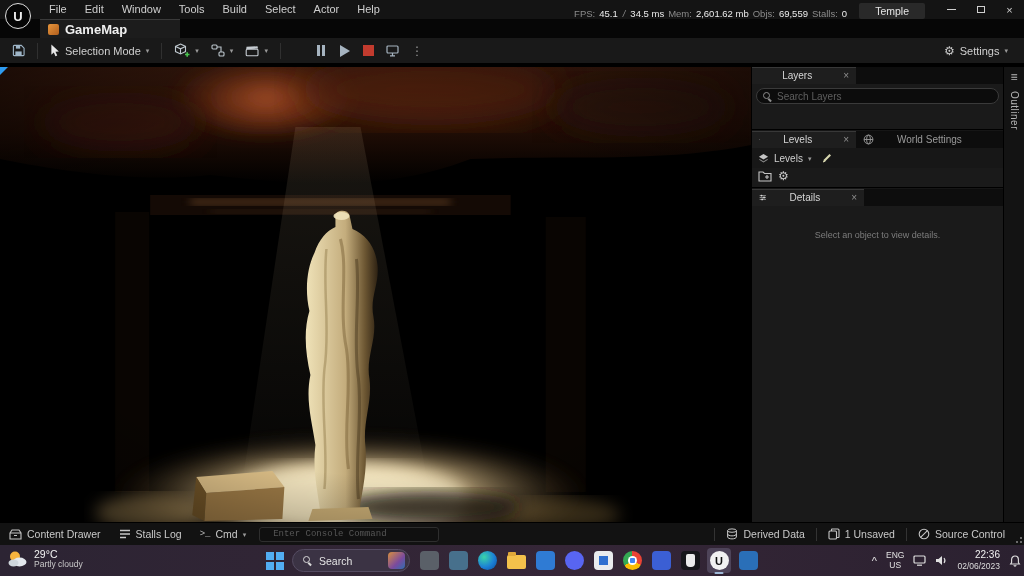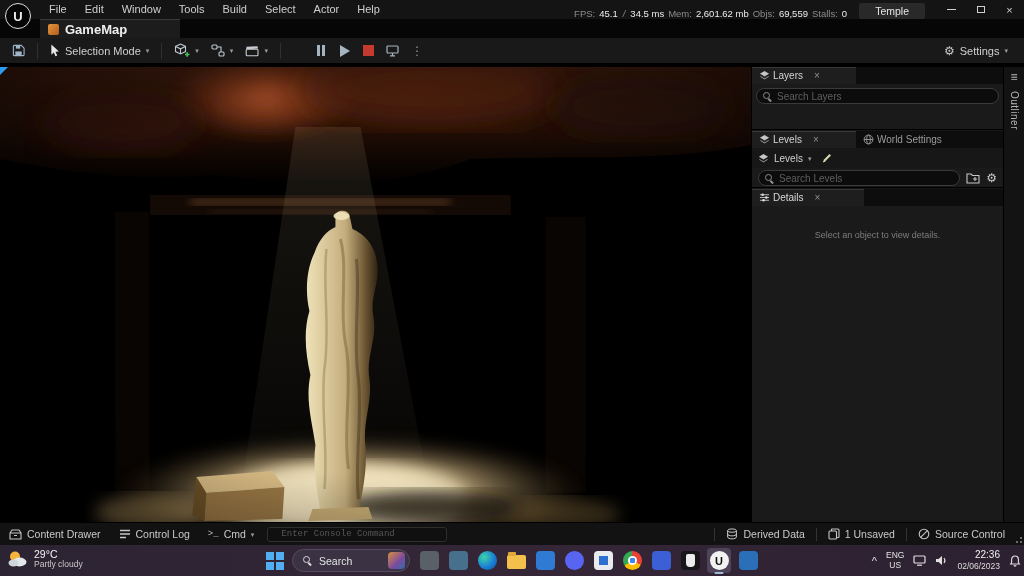--- a/index.html
+++ b/index.html
@@ -51,21 +51,21 @@
   .viewport svg{display:block;width:100%;height:100%}
   .vp-corner{position:absolute;left:0;top:0;width:0;height:0;border-top:8px solid #2e9bf0;border-right:8px solid transparent}
 
   
   .rightpanel{position:absolute;left:752px;top:67px;width:251px;height:455px;background:#161616}
   .panel{position:absolute;left:0;width:251px;overflow:hidden;border-bottom:1px solid #000;background:#1a1a1a}
   .p-layers{top:0;height:63px}
   .p-levels{top:64px;height:57px}
   .p-details{top:122px;height:333px;border-bottom:none}
   .phead{height:17px;background:#0d0d0d;display:flex}
-  .ptab{display:flex;align-items:center;gap:3px;height:17px;padding:0 7px;background:#1e1e1e;box-shadow:inset 0 1px 0 #383838;cursor:pointer}
+  .ptab{display:flex;align-items:center;gap:23px;height:17px;padding:0 7px;background:#1e1e1e;box-shadow:inset 0 1px 0 #383838;cursor:pointer}
   .ptab.inactive{background:transparent;box-shadow:none}
   .ptab.inactive .ptitle{color:#9a9a9a}
   .ptitle{color:#d6d6d6;font-size:10px;white-space:nowrap}
   .px{margin-left:8px;color:#8f8f8f;font-size:10px;cursor:pointer}
   .w-layers{width:104px}.w-levels{width:104px}.w-world{width:126px}.w-details{width:112px}
   .pbody{padding:4px}
   .search{display:flex;align-items:center;gap:5px;background:#0c0c0c;border:1px solid #3a3a3a;border-radius:8px;height:16px;padding:0 6px}
   .search input{flex:1;min-width:0;background:transparent;border:none;outline:none;color:#cfcfcf;font-size:10px}
   .search input::placeholder{color:#5f5f5f}
   .mag{position:relative;width:9px;height:9px;flex:0 0 auto}
@@ -406,24 +406,20 @@
           <span class="chev">▾</span>
         </button>
         <button class="icon-btn">
           <svg width="12" height="12" viewBox="0 0 12 12">
               <path d="M2 10 L3 7.5 L8.5 2 L10 3.5 L4.5 9 Z" fill="#d8d8b0"></path>
               <path d="M2 10 L4.5 9" stroke="#d8d8b0" stroke-width="1"></path>
             </svg>
         </button>
       </div>
       <div class="lsearch">
-        <div class="search">
-          <span class="mag"></span>
-          <input placeholder="Search Levels" style="">
-        </div>
         <button class="icon-btn">
           <svg width="14" height="12" viewBox="0 0 14 12">
               <path d="M1 2 h4 l1.5 1.5 H13 v7.5 H1 Z" fill="none" stroke="#c6c6c6" stroke-width="1.1"></path>
               <path d="M7 7 h4 M9 5 v4" stroke="#c6c6c6" stroke-width="1.1"></path>
             </svg>
         </button>
         <button class="icon-btn">
           <span class="gear">⚙</span>
         </button>
       </div>
@@ -458,21 +454,21 @@
       <svg width="13" height="11" viewBox="0 0 13 11">
           <path d="M1 4 L3 1 h7 l2 3 v6 H1 Z" fill="none" stroke="#c6c6c6" stroke-width="1.1"></path>
           <path d="M1 4 h11 M5 6.5 h3" stroke="#c6c6c6" stroke-width="1.1"></path>
         </svg>
       <span>Content Drawer</span>
     </button>
     <button class="sb-btn">
       <svg width="12" height="10" viewBox="0 0 12 10">
           <path d="M1 1.5 h10 M1 5 h10 M1 8.5 h6" stroke="#c6c6c6" stroke-width="1.3"></path>
         </svg>
-      <span>Control Log</span>
+      <span>Stalls Log</span>
     </button>
     <button class="sb-btn">
       <span class="prompt">&gt;_</span>
       <span>Cmd</span>
       <span class="chev">▾</span>
     </button>
     <div class="console-input">
       <input placeholder="Enter Console Command" style="">
     </div>
     <div class="sb-right">

